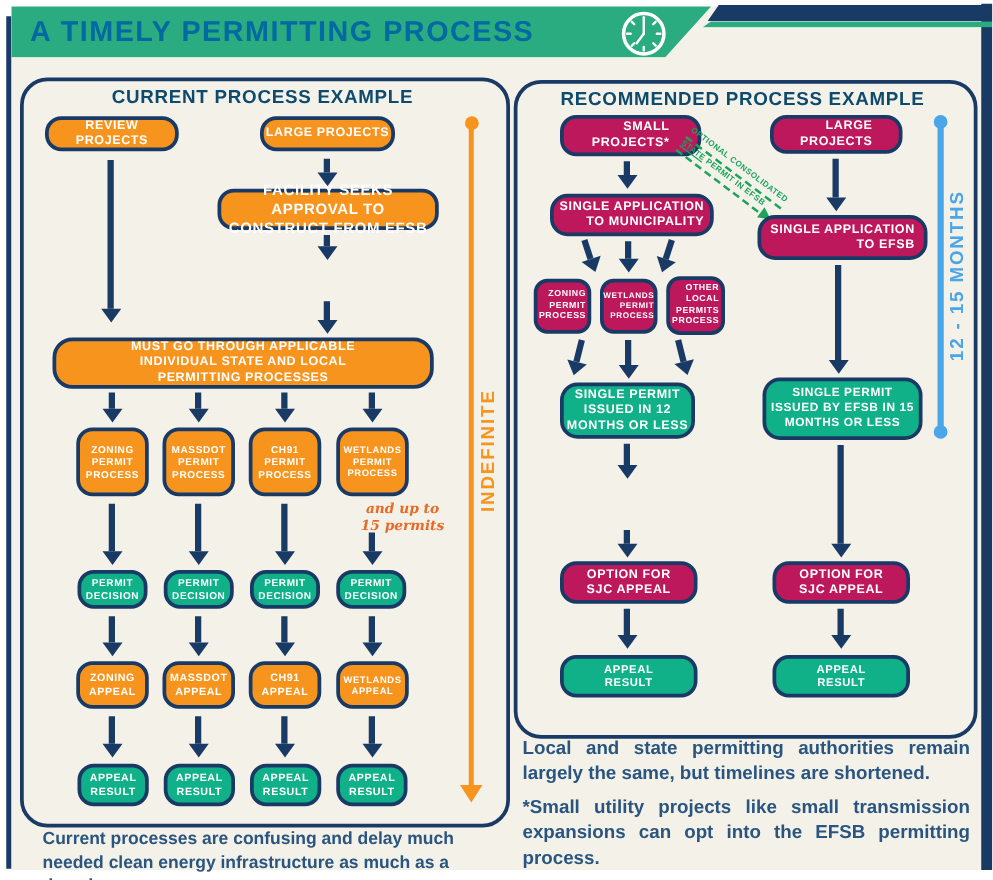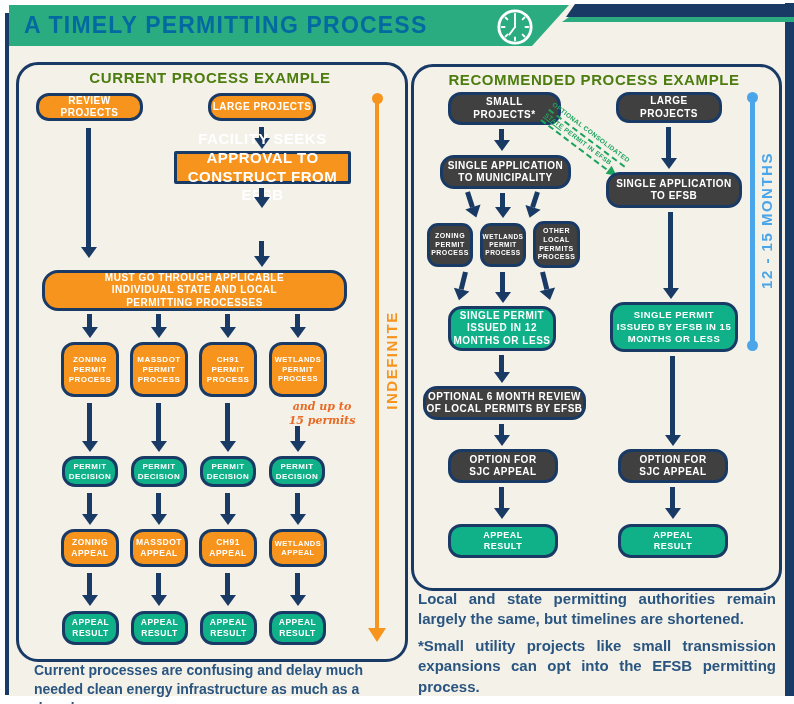--- a/index.html
+++ b/index.html
@@ -11,28 +11,28 @@
   .banner{position:absolute;left:9px;top:5px;width:560px;height:41px;background:#2BAC80;
           clip-path:polygon(0 0,100% 0,calc(100% - 37px) 100%,0 100%);}
   .topbar{position:absolute;left:566px;top:4px;width:228px;height:13px;background:#1A3A66;
           clip-path:polygon(9px 0,100% 0,100% 100%,0 100%);}
   .topstrip{position:absolute;left:562px;top:17px;width:232px;height:5px;background:#2BAC80;
           clip-path:polygon(7px 0,100% 0,100% 100%,0 100%);}
   .htitle{position:absolute;left:24px;top:5px;width:470px;height:41px;display:flex;align-items:center;
           color:#0369a1;font-size:23px;font-weight:bold;letter-spacing:1.2px;}
   
   .panel{position:absolute;border:3px solid #1A3A66;border-radius:22px;background:transparent;}
-  .ptitle{position:absolute;color:#4d7c0f;font-weight:bold;font-size:15px;letter-spacing:.6px;text-align:center;}
+  .ptitle{position:absolute;color:#0c4a6e;font-weight:bold;font-size:15px;letter-spacing:.6px;text-align:center;}
   
   .node{position:absolute;border:3px solid #1A3A66;display:flex;align-items:center;justify-content:center;
         color:#fff;font-weight:bold;text-align:center;white-space:pre-line;line-height:1.25;
         letter-spacing:.5px;border-radius:13px;box-sizing:border-box;}
   .orange{background:#F7941E;}
   .green{background:#10B189;}
-  .blue{background:#404040;}
+  .blue{background:#be185d;text-align:right;}
   
   .va{position:absolute;width:5px;background:#1A3A66;}
   .va::after{content:"";position:absolute;top:100%;left:50%;transform:translateX(-50%);
      border-left:8px solid transparent;border-right:8px solid transparent;border-top:11px solid #1A3A66;}
   
   .odot{position:absolute;width:11px;height:11px;border-radius:50%;background:#F7941E;}
   .oline{position:absolute;width:4px;background:#F7941E;}
   .ohead{position:absolute;width:0;height:0;border-left:9px solid transparent;border-right:9px solid transparent;
          border-top:14px solid #F7941E;}
   .bdot{position:absolute;width:11px;height:11px;border-radius:50%;background:#4AA5E9;}
@@ -78,21 +78,21 @@
 
   <div class="panel" style="left:16px;top:62px;width:386px;height:594px;"></div>
   <div class="ptitle" style="left:30px;top:69px;width:360px;">CURRENT PROCESS EXAMPLE</div>
 
   <div class="node orange" style="left:36px;top:93px;width:107px;height:28px;font-size:10px;">REVIEW PROJECTS</div>
   <div class="node orange" style="left:208px;top:93px;width:108px;height:28px;font-size:10px;">LARGE PROJECTS</div>
 
   <div class="va" style="left:86px;top:128px;height:119px;"></div>
   <div class="va" style="left:259px;top:127px;height:11px;"></div>
 
-  <div class="node orange" style="left:174px;top:151px;width:177px;height:33px;font-size:15px;border-radius:2px;">FACILITY SEEKS APPROVAL TO
+  <div class="node orange" style="left:174px;top:151px;width:177px;height:33px;font-size:12px;border-radius:13px;">FACILITY SEEKS APPROVAL TO
 CONSTRUCT FROM EFSB</div>
   <div class="va" style="left:259px;top:188px;height:9px;"></div>
   <div class="va" style="left:259px;top:241px;height:15px;"></div>
   <div class="node orange" style="left:42px;top:270px;width:305px;height:41px;font-size:10px;border-radius:16px;">MUST GO THROUGH APPLICABLE
 INDIVIDUAL STATE AND LOCAL
 PERMITTING PROCESSES</div>
 
   <div class="va" style="left:87px;top:314px;height:13px;"></div>
   <div class="va" style="left:156px;top:314px;height:13px;"></div>
   <div class="va" style="left:225px;top:314px;height:13px;"></div>
@@ -205,22 +205,20 @@
 
   <div class="va" style="left:666px;top:127px;height:31px;"></div>
   <div class="node blue" style="left:606px;top:172px;width:136px;height:36px;font-size:10px;border-radius:14px;">SINGLE APPLICATION
 TO EFSB</div>
   <div class="va" style="left:668px;top:212px;height:76px;"></div>
   <div class="node green" style="left:610px;top:302px;width:128px;height:50px;font-size:9.5px;border-radius:14px;">SINGLE PERMIT
 ISSUED BY EFSB IN 15
 MONTHS OR LESS</div>
 
   <div class="va" style="left:499px;top:355px;height:17px;"></div>
-  <div class="node blue" style="left:423px;top:386px;width:163px;height:34px;font-size:10px;border-radius:14px;">OPTIONAL 6 MONTH REVIEW
-OF LOCAL PERMITS BY EFSB</div>
   <div class="va" style="left:499px;top:424px;height:11px;"></div>
 
   <div class="node blue" style="left:448px;top:449px;width:110px;height:34px;font-size:10px;">OPTION FOR
 SJC APPEAL</div>
   <div class="va" style="left:670px;top:356px;height:79px;"></div>
   <div class="node blue" style="left:618px;top:449px;width:110px;height:34px;font-size:10px;">OPTION FOR
 SJC APPEAL</div>
 
   <div class="va" style="left:499px;top:487px;height:21px;"></div>
   <div class="va" style="left:670px;top:487px;height:21px;"></div>

